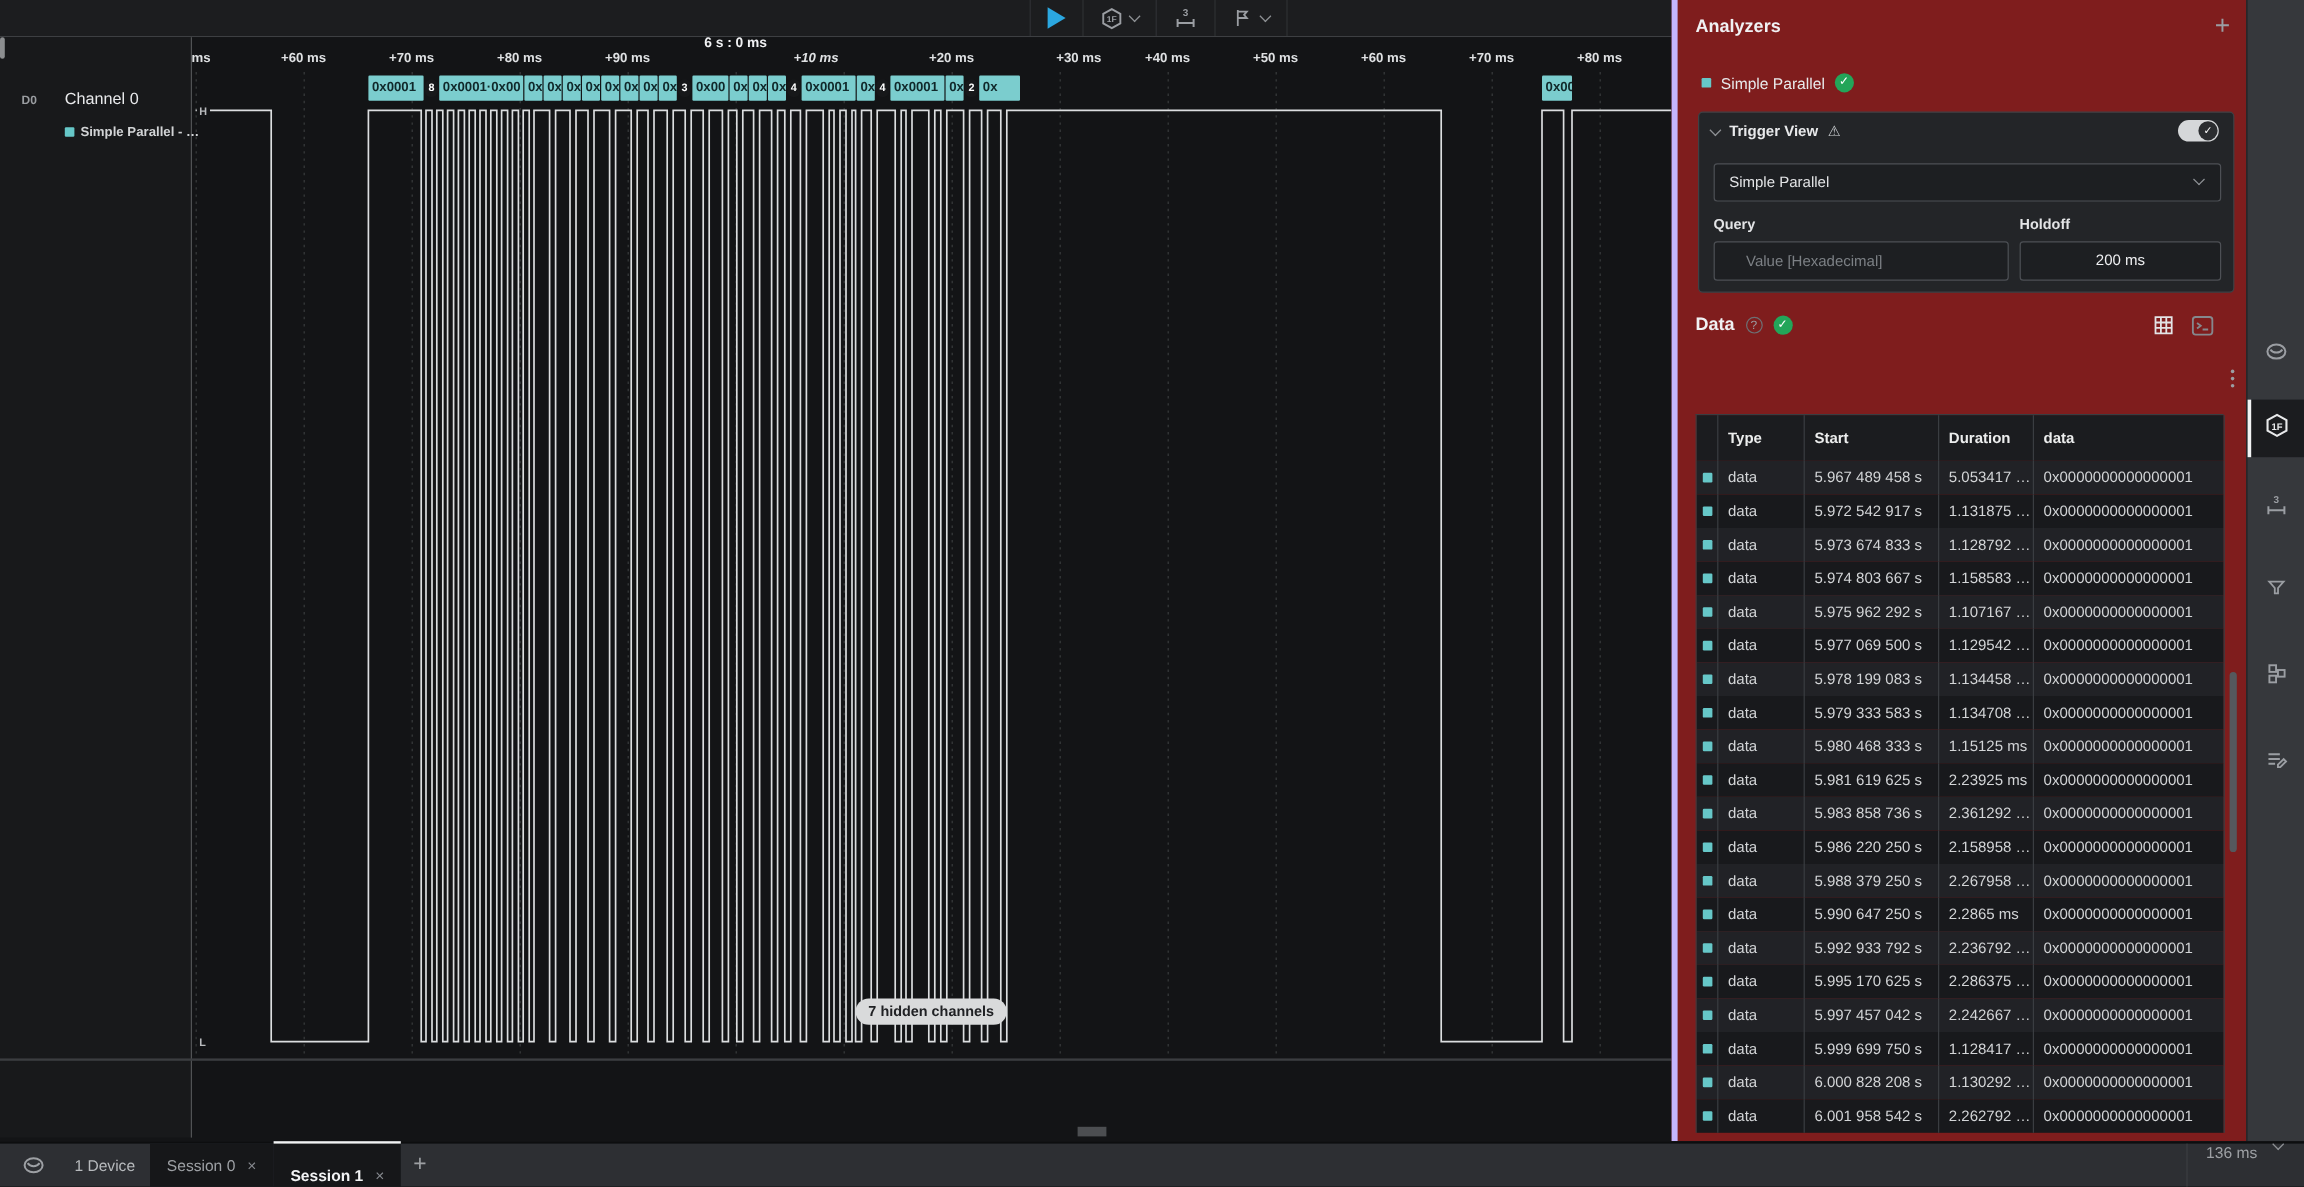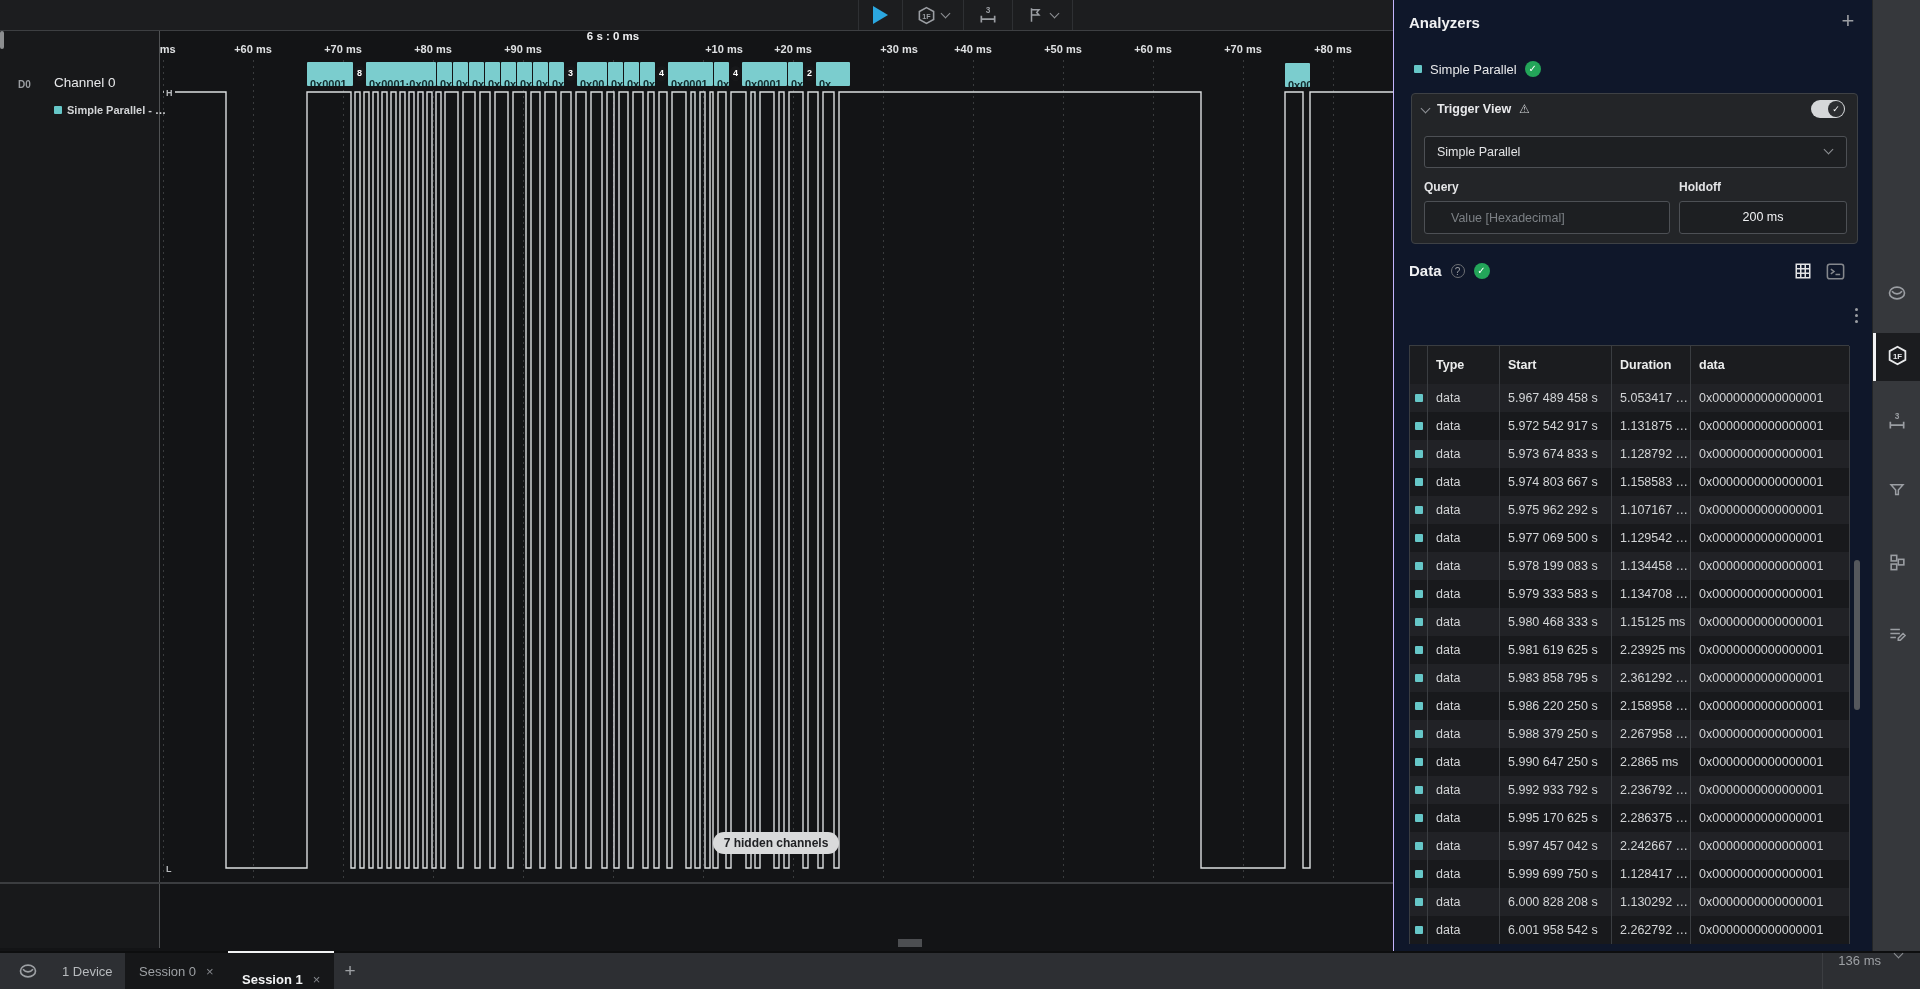--- a/index.html
+++ b/index.html
@@ -21,29 +21,29 @@
   .teal-sq{display:inline-block;width:8px;height:8px;background:#66c7c8;border-radius:1px}
   #chan-analyzer-sq{position:absolute;left:54px;top:75px}
   #ruler{position:absolute;left:160px;top:31px;width:1233px;height:29px;background:#131416}
   .tick-label{position:absolute;top:12px;transform:translateX(-50%);font-size:11px;font-weight:bold;color:#dfe1e3;white-space:nowrap}
   .tick-primary{position:absolute;top:-1px;transform:translateX(-50%);font-size:11.5px;font-weight:bold;color:#f0f1f3;white-space:nowrap}
   #wave-svg{position:absolute;left:160px;top:60px}
   #chan-bottom-border{position:absolute;left:0;top:882px;width:1393px;height:2px;background:#3b3d40}
   
   #strip{position:absolute;left:307px;top:63px;height:21px;display:flex;gap:1px;align-items:center}
   .cell{height:21px;background:#7bcdce;color:#10282a;font-size:11px;font-weight:bold;line-height:21px;
-    padding:12px 3px;overflow:hidden;white-space:nowrap;flex:none;border-radius:1px}
+    padding:0 3px;overflow:hidden;white-space:nowrap;flex:none;border-radius:1px}
   .badge{flex:none;width:11px;height:15px;border-radius:7px;background:#17181a;color:#fff;
     font-size:9px;font-weight:bold;line-height:15px;text-align:center}
   #strip-isolated{position:absolute;left:1285px;top:63px;width:25px}
   #hidden-pill{position:absolute;left:713px;top:832px;width:126px;height:22px;background:#d9dadb;color:#202124;
     border-radius:11px;font-size:12px;font-weight:bold;text-align:center;line-height:22px;cursor:pointer}
   #hscroll-thumb{position:absolute;left:898px;top:939px;width:24px;height:8px;background:#4c4e51;cursor:pointer}
   
-  #panel{position:absolute;left:1393px;top:0;width:479px;height:951px;background:#0f172a;border-left:1px solid #c4b5fd}
+  #panel{position:absolute;left:1393px;top:0;width:479px;height:951px;background:#7f1d1d;border-left:5px solid #c4b5fd}
   #panel h1{font-size:15px;font-weight:bold;color:#f0f1f3}
   #analyzers-title{position:absolute;left:15px;top:14px}
   #analyzers-add{position:absolute;left:442px;top:8px;font-size:22px;color:#9b9ea3;cursor:pointer;width:24px;text-align:center}
   #analyzer-row{position:absolute;left:20px;top:61px;display:flex;align-items:center;gap:8px;font-size:13px;color:#e8e9eb}
   .check-circle{width:16px;height:16px;border-radius:50%;background:#23a559;color:#fff;font-size:10px;line-height:16px;text-align:center;font-weight:bold}
   #trigger-card{position:absolute;left:17px;top:93px;width:447px;height:151px;background:#232528;border:1px solid #3e4145;border-radius:4px}
   #trigger-head{position:absolute;left:10px;top:8px;display:flex;align-items:center;gap:8px;cursor:pointer}
   #trigger-head .chev{margin:0 0 2px 0;transform:rotate(45deg)}
   #trigger-title{font-size:12.5px;font-weight:bold;color:#e8e9eb}
   .warn{color:#cfd2d5;font-size:12px}
@@ -137,21 +137,21 @@
     </div>
   </div>
 
   <div id="ruler">
       <div class="tick-primary" style="left: 453px;">6 s : 0 ms</div>
       <div class="tick-label" style="left: 3px;">0 ms</div>
       <div class="tick-label" style="left: 93px;">+60 ms</div>
       <div class="tick-label" style="left: 183px;">+70 ms</div>
       <div class="tick-label" style="left: 273px;">+80 ms</div>
       <div class="tick-label" style="left: 363px;">+90 ms</div>
-      <div class="tick-label" style="left: 564px;">+10 ms</div>
+      <div class="tick-label" style="left: 520px; font-style: italic;">+10 ms</div>
       <div class="tick-label" style="left: 633px;">+20 ms</div>
       <div class="tick-label" style="left: 739px;">+30 ms</div>
       <div class="tick-label" style="left: 813px;">+40 ms</div>
       <div class="tick-label" style="left: 903px;">+50 ms</div>
       <div class="tick-label" style="left: 993px;">+60 ms</div>
       <div class="tick-label" style="left: 1083px;">+70 ms</div>
       <div class="tick-label" style="left: 1173px;">+80 ms</div>
     </div>
 
   <div id="leftpanel">
@@ -363,21 +363,21 @@
         <div>data</div>
         <div>5.981 619 625 s</div>
         <div>2.23925 ms</div>
         <div>0x0000000000000001</div>
       </div>
       <div class="trow">
         <div>
           <span class="teal-sq"></span>
         </div>
         <div>data</div>
-        <div>5.983 858 795 s</div>
+        <div>5.983 858 736 s</div>
         <div>2.361292 …</div>
         <div>0x0000000000000001</div>
       </div>
       <div class="trow">
         <div>
           <span class="teal-sq"></span>
         </div>
         <div>data</div>
         <div>5.986 220 250 s</div>
         <div>2.158958 …</div>

